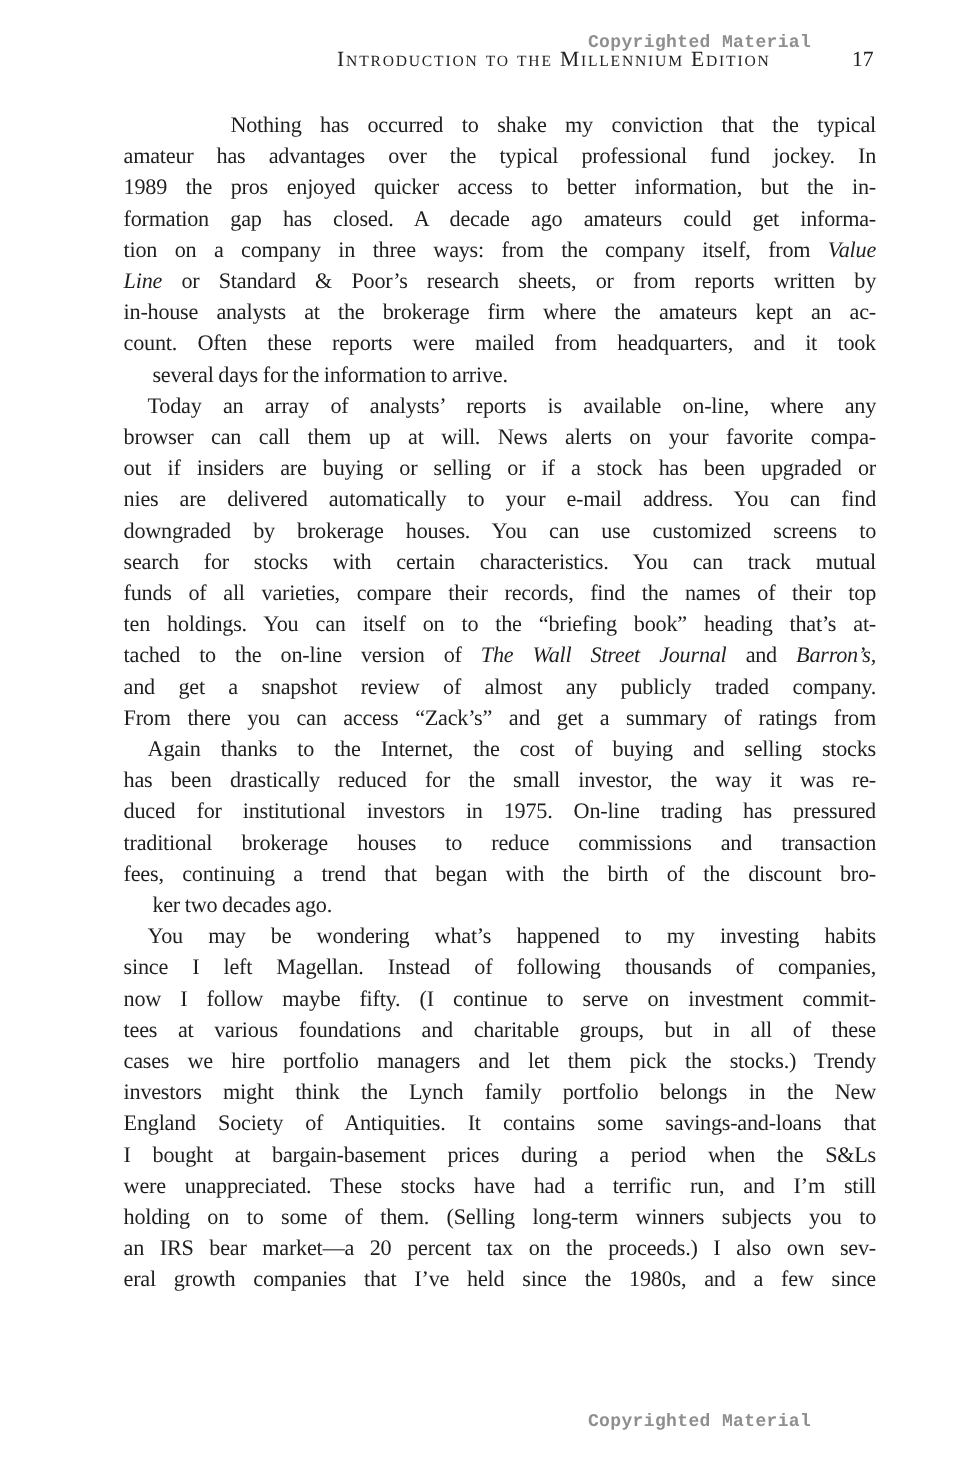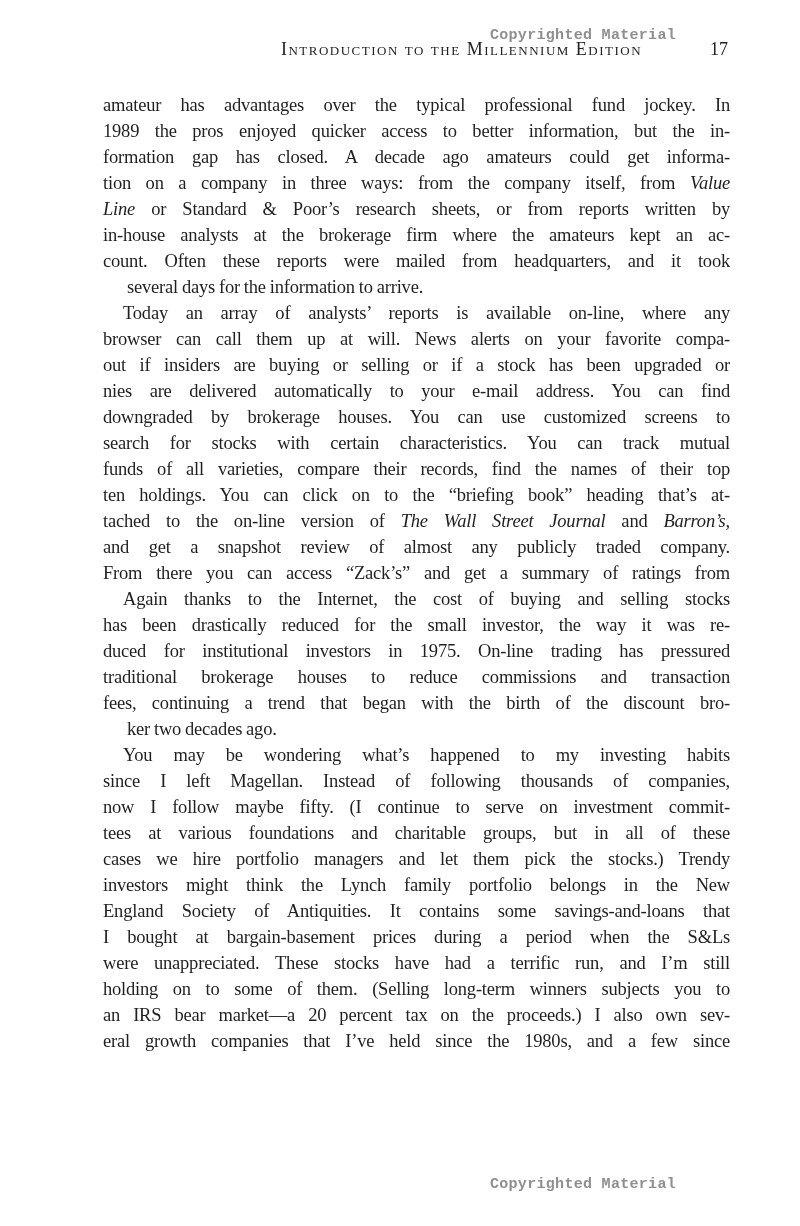--- a/index.html
+++ b/index.html
@@ -76,36 +76,37 @@
 <body>
 
 <div class="watermark top">Copyrighted Material</div>
 
 <div class="running-head-row">
   <span class="running-head">Introduction to the Millennium Edition</span>
   <span class="page-number">17</span>
 </div>
 
 <div class="page-body">
+    <div class="line indent-lg">Nothing has occurred to shake my conviction that the typical</div>
     <div class="line">amateur has advantages over the typical professional fund jockey. In</div>
     <div class="line">1989 the pros enjoyed quicker access to better information, but the in-</div>
     <div class="line">formation gap has closed. A decade ago amateurs could get informa-</div>
     <div class="line">tion on a company in three ways: from the company itself, from <i>Value</i></div>
     <div class="line"><i>Line</i> or Standard &amp; Poor’s research sheets, or from reports written by</div>
     <div class="line">in-house analysts at the brokerage firm where the amateurs kept an ac-</div>
     <div class="line">count. Often these reports were mailed from headquarters, and it took</div>
     <div class="line short-last">several days for the information to arrive.</div>
     <div class="line indent-sm">Today an array of analysts’ reports is available on-line, where any</div>
     <div class="line">browser can call them up at will. News alerts on your favorite compa-</div>
     <div class="line">out if insiders are buying or selling or if a stock has been upgraded or</div>
     <div class="line">nies are delivered automatically to your e-mail address. You can find</div>
     <div class="line">downgraded by brokerage houses. You can use customized screens to</div>
     <div class="line">search for stocks with certain characteristics. You can track mutual</div>
     <div class="line">funds of all varieties, compare their records, find the names of their top</div>
-    <div class="line">ten holdings. You can click on to the “briefing book” heading that’s at-</div>
+    <div class="line">ten holdings. You can itself on to the “briefing book” heading that’s at-</div>
     <div class="line">tached to the on-line version of <i>The Wall Street Journal</i> and <i>Barron’s,</i></div>
     <div class="line">and get a snapshot review of almost any publicly traded company.</div>
     <div class="line">From there you can access “Zack’s” and get a summary of ratings from</div>
     <div class="line indent-sm">Again thanks to the Internet, the cost of buying and selling stocks</div>
     <div class="line">has been drastically reduced for the small investor, the way it was re-</div>
     <div class="line">duced for institutional investors in 1975. On-line trading has pressured</div>
     <div class="line">traditional brokerage houses to reduce commissions and transaction</div>
     <div class="line">fees, continuing a trend that began with the birth of the discount bro-</div>
     <div class="line short-last">ker two decades ago.</div>
     <div class="line indent-sm">You may be wondering what’s happened to my investing habits</div>

